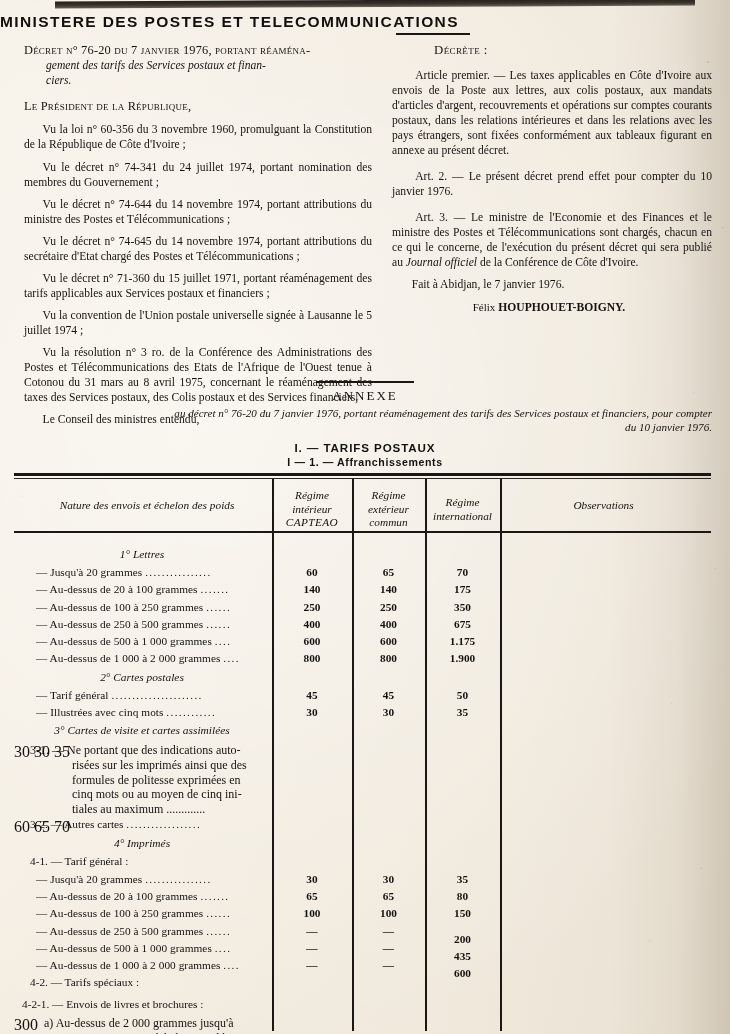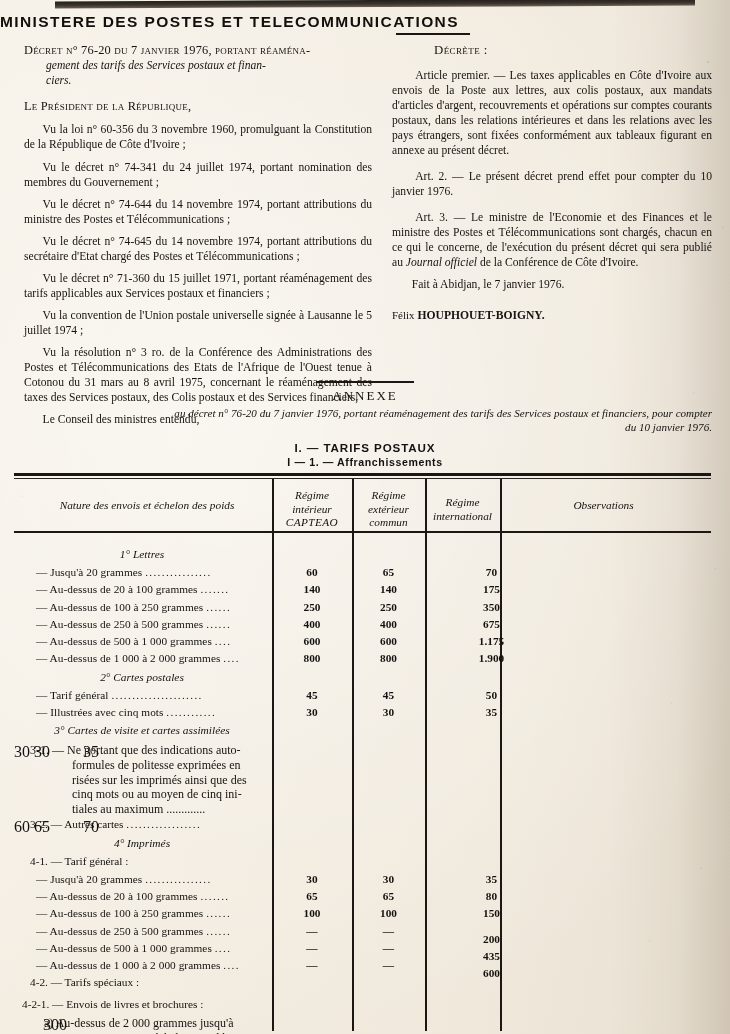--- a/index.html
+++ b/index.html
@@ -116,22 +116,22 @@
   .decrete-head {
     font-variant: small-caps;
     font-size: 12.8px;
     letter-spacing: 0.4px;
     margin-left: 42px;
     margin-bottom: 9px;
   }
   .art-lead { text-indent: 2.0em; }
   .fait { text-indent: 1.7em; margin-top: 9px; }
   .signature {
-    text-align: left;
-    margin-top: 16px;
+    text-align: center;
+    margin-top: 8px;
     padding-right: 6px;
     font-size: 11.6px;
   }
   .signature b { font-weight: bold; }
   .sig-first { font-size: 11px; }
 
   
   .annexe-rule {
     position: absolute;
     left: 316px; top: 381px;
@@ -243,21 +243,21 @@
   }
   .row .c {
     position: absolute;
     top: 0;
     text-align: center;
     font-size: 11.3px;
     font-weight: bold;
   }
   .c1 { left: 259px; width: 78px; }
   .c2 { left: 339px; width: 71px; }
-  .c3 { left: 412px; width: 73px; margin-left: 29px; }
+  .c3 { left: 412px; width: 73px; }
 
   .grp {
     position: relative;
     height: 19px;
     text-align: center;
     font-style: italic;
     font-size: 11.4px;
   }
   .grp .inner {
     position: absolute;
@@ -441,22 +441,22 @@
         <span class="c c3">35</span>
       </div>
 
       <div class="grp" style="height:20px">
         <span class="inner">3° Cartes de visite et cartes assimilées</span>
       </div>
 
       <div class="multi" style="height:75px">
         <span class="lbl">
           <span class="i1">3-1. — Ne portant que des indications auto-</span>
+          <span class="i2">risées sur les imprimés ainsi que des</span>
           <span class="i2">formules de politesse exprimées en</span>
-          <span class="i2">risées sur les imprimés ainsi que des</span>
           <span class="i2">cinq mots ou au moyen de cinq ini-</span>
           <span class="i2">tiales au maximum .............</span>
         </span>
         <span class="c c1" style="top:59px">30</span>
         <span class="c c2" style="top:59px">30</span>
         <span class="c c3" style="top:59px">35</span>
       </div>
 
       <div class="sub" style="height:18px">
         <span class="lbl"><span>3-2. — Autres cartes</span> <span class="dots">..................</span></span>

